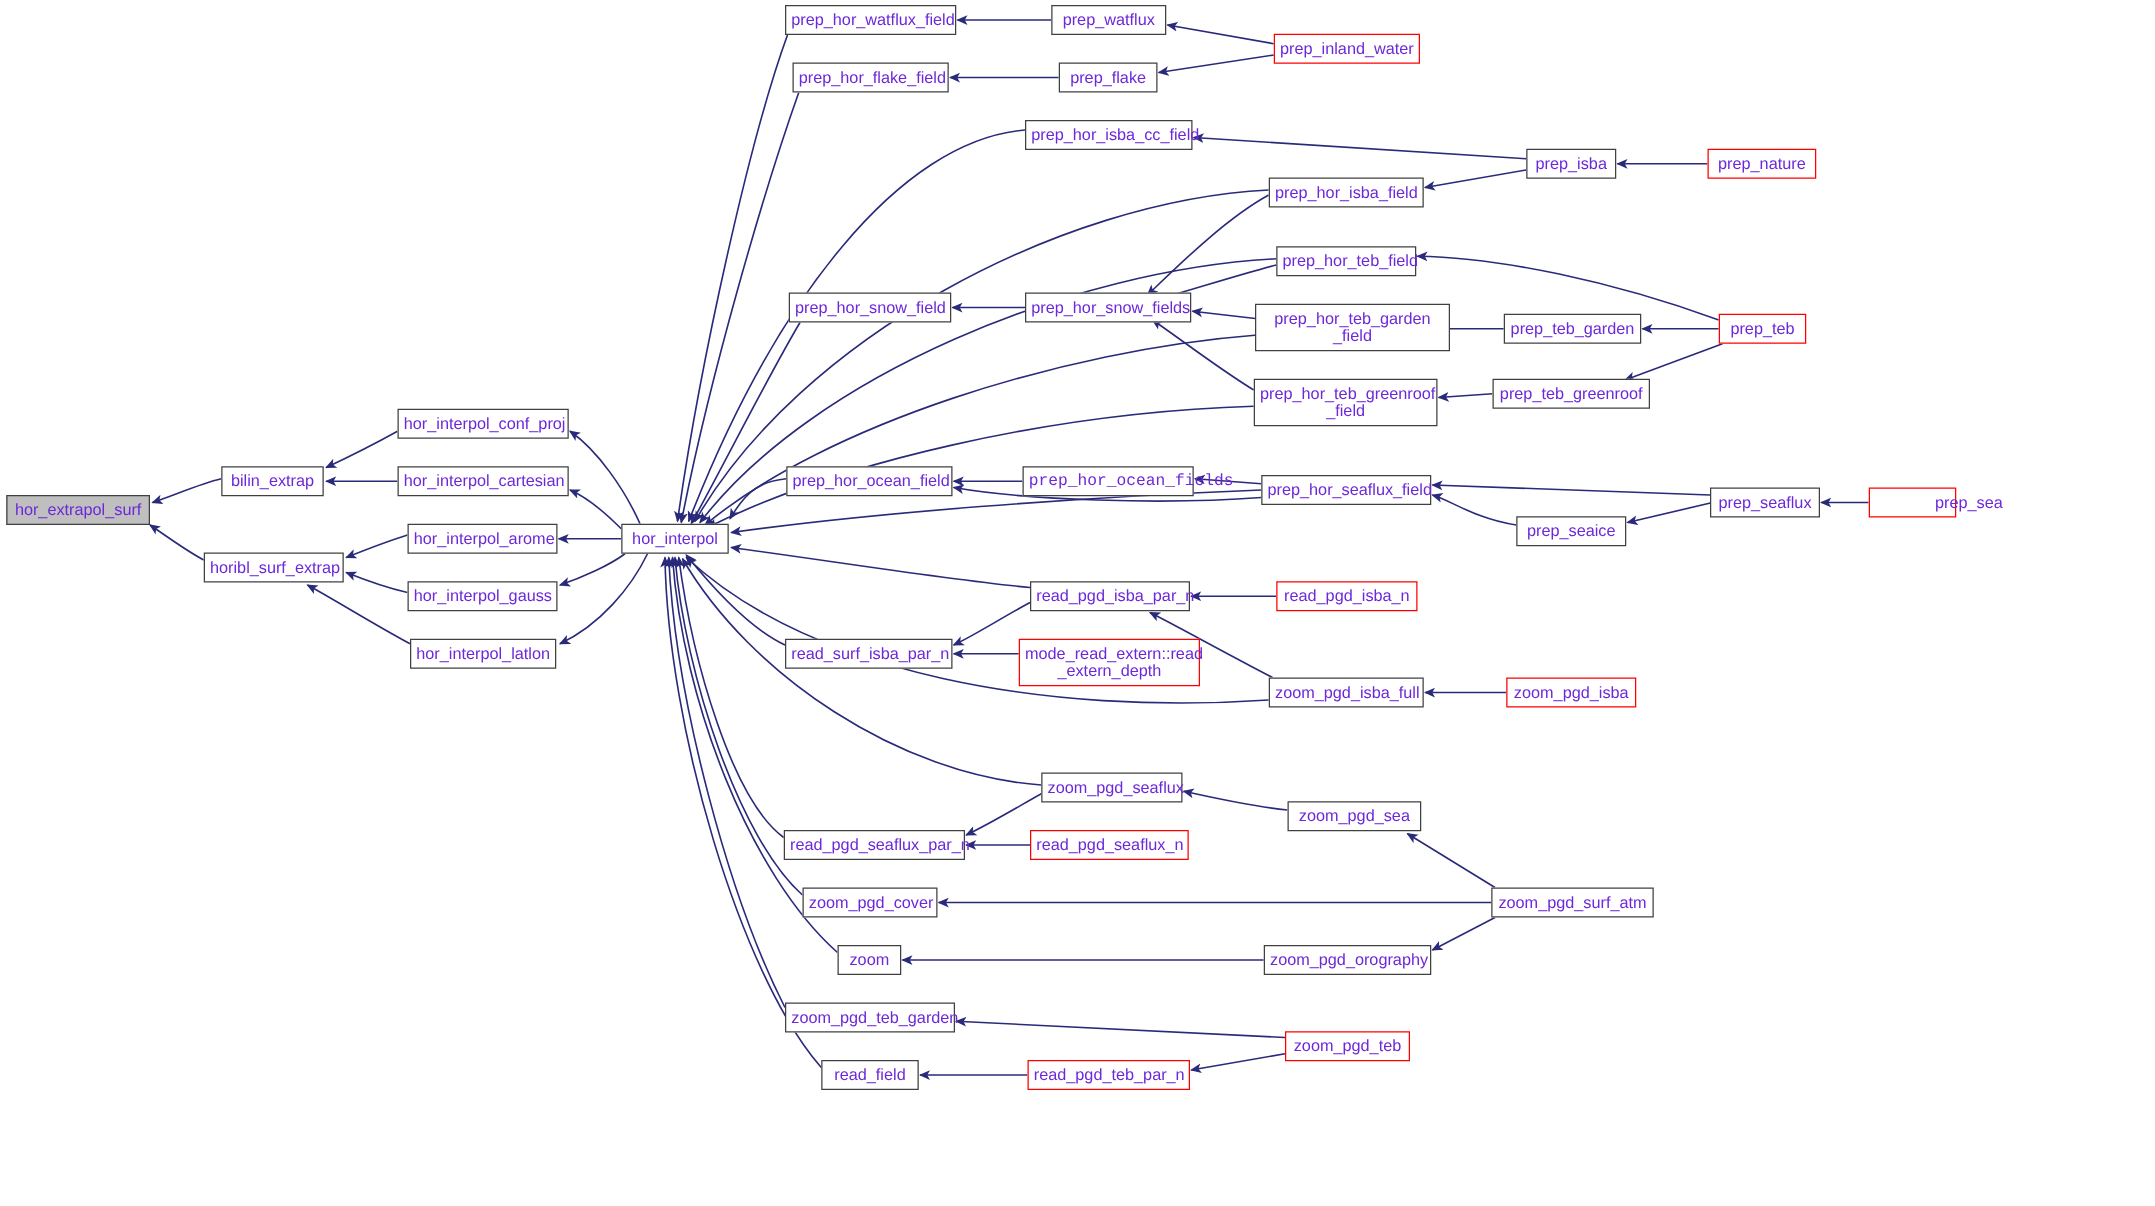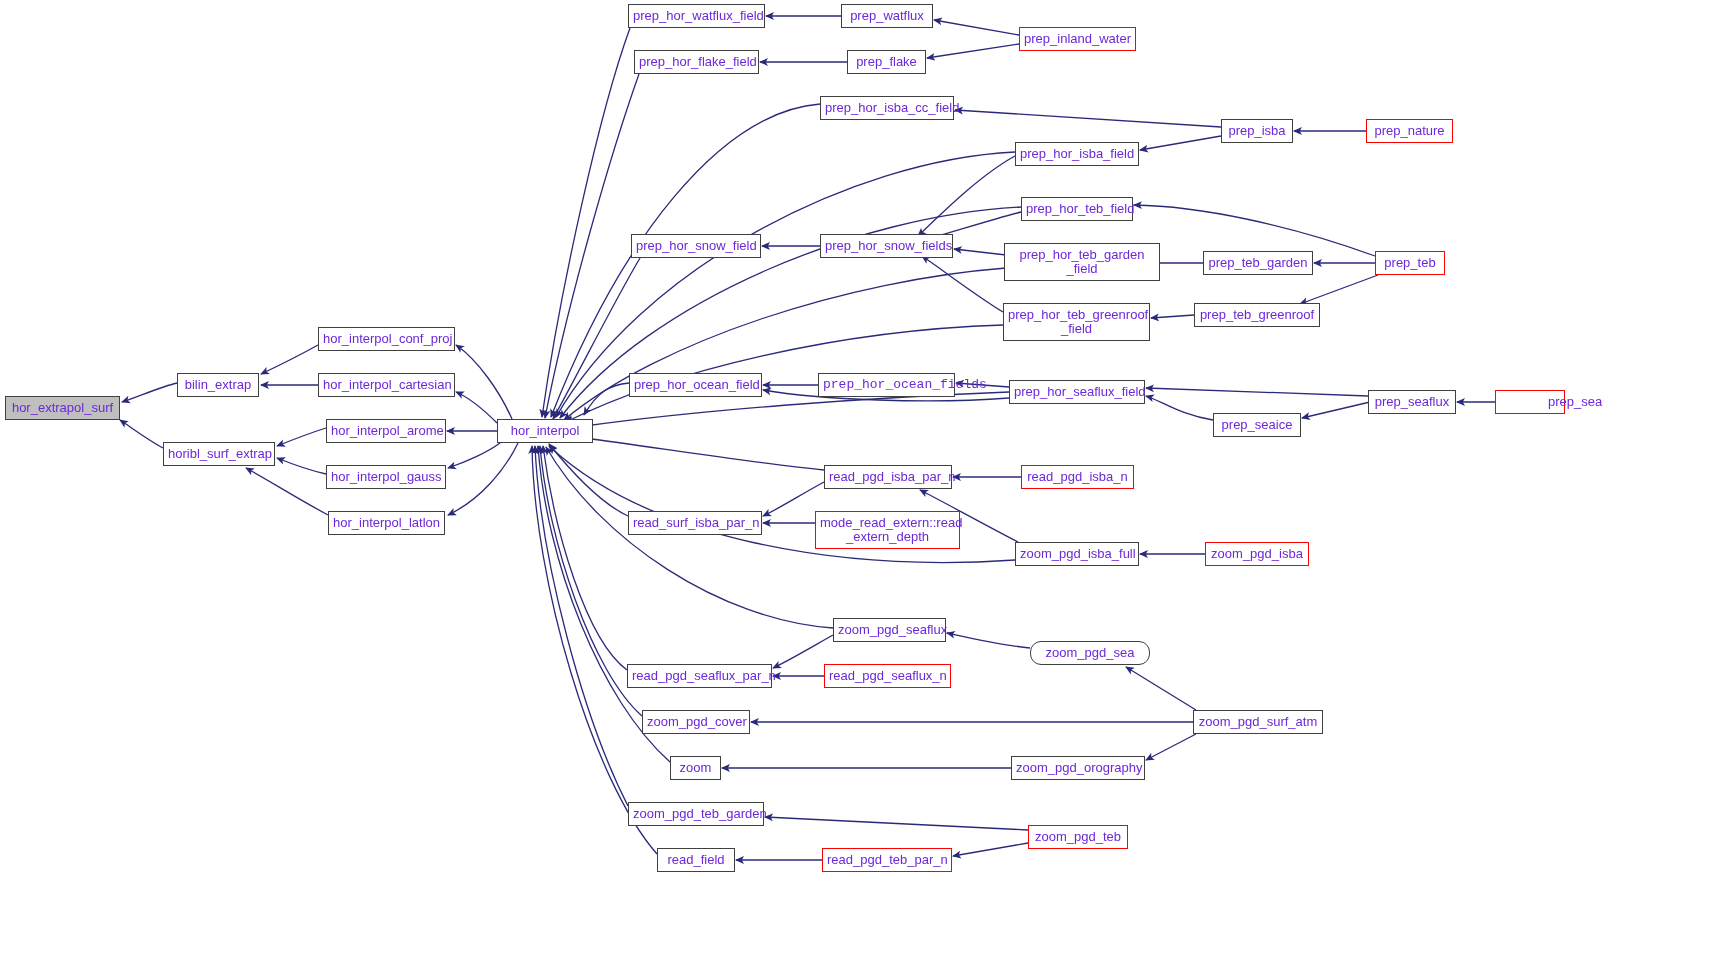--- a/index.html
+++ b/index.html
@@ -142,21 +142,21 @@
   </svg>
   <div id="nodes-group">
       <div class="node current" style="left: 5px; top: 396px; width: 115px; height: 24px;"><span class="node-label">hor_extrapol_surf</span></div>
       <div class="node" style="left: 177px; top: 373px; width: 82px; height: 24px;"><span class="node-label">bilin_extrap</span></div>
       <div class="node" style="left: 163px; top: 442px; width: 112px; height: 24px;"><span class="node-label">horibl_surf_extrap</span></div>
       <div class="node" style="left: 318px; top: 327px; width: 137px; height: 24px;"><span class="node-label">hor_interpol_conf_proj</span></div>
       <div class="node" style="left: 318px; top: 373px; width: 137px; height: 24px; text-align: center;"><span class="node-label">hor_interpol_cartesian</span></div>
       <div class="node" style="left: 326px; top: 419px; width: 120px; height: 24px;"><span class="node-label">hor_interpol_arome</span></div>
       <div class="node" style="left: 326px; top: 465px; width: 120px; height: 24px;"><span class="node-label">hor_interpol_gauss</span></div>
       <div class="node" style="left: 328px; top: 511px; width: 117px; height: 24px;"><span class="node-label">hor_interpol_latlon</span></div>
-      <div class="node" style="left: 497px; top: 419px; width: 96px; height: 24px;"><span class="node-label">hor_interpol</span></div>
+      <div class="node" style="left: 497px; top: 419px; width: 86px; height: 24px;"><span class="node-label">hor_interpol</span></div>
       <div class="node" style="left: 628px; top: 4px; width: 137px; height: 24px;"><span class="node-label">prep_hor_watflux_field</span></div>
       <div class="node" style="left: 841px; top: 4px; width: 92px; height: 24px;"><span class="node-label">prep_watflux</span></div>
       <div class="node red" style="left: 1019px; top: 27px; width: 117px; height: 24px;"><span class="node-label">prep_inland_water</span></div>
       <div class="node" style="left: 634px; top: 50px; width: 125px; height: 24px;"><span class="node-label">prep_hor_flake_field</span></div>
       <div class="node" style="left: 847px; top: 50px; width: 79px; height: 24px;"><span class="node-label">prep_flake</span></div>
       <div class="node" style="left: 820px; top: 96px; width: 134px; height: 24px;"><span class="node-label">prep_hor_isba_cc_field</span></div>
       <div class="node" style="left: 1221px; top: 119px; width: 72px; height: 24px;"><span class="node-label">prep_isba</span></div>
       <div class="node red" style="left: 1366px; top: 119px; width: 87px; height: 24px;"><span class="node-label">prep_nature</span></div>
       <div class="node" style="left: 1015px; top: 142px; width: 124px; height: 24px;"><span class="node-label">prep_hor_isba_field</span></div>
       <div class="node" style="left: 1021px; top: 197px; width: 112px; height: 24px;"><span class="node-label">prep_hor_teb_field</span></div>
@@ -176,21 +176,21 @@
       <div class="node red" style="left: 1495px; top: 390px; width: 70px; height: 24px; padding-left: 48px;"><span class="node-label">prep_sea</span></div>
       <div class="node" style="left: 1213px; top: 413px; width: 88px; height: 24px;"><span class="node-label">prep_seaice</span></div>
       <div class="node" style="left: 824px; top: 465px; width: 128px; height: 24px;"><span class="node-label">read_pgd_isba_par_n</span></div>
       <div class="node red" style="left: 1021px; top: 465px; width: 113px; height: 24px;"><span class="node-label">read_pgd_isba_n</span></div>
       <div class="node" style="left: 628px; top: 511px; width: 134px; height: 24px;"><span class="node-label">read_surf_isba_par_n</span></div>
       <div class="node red" style="left: 815px; top: 511px; width: 145px; height: 38px;"><span class="node-label">mode_read_extern::read
 _extern_depth</span></div>
       <div class="node" style="left: 1015px; top: 542px; width: 124px; height: 24px; text-align: center;"><span class="node-label">zoom_pgd_isba_full</span></div>
       <div class="node red" style="left: 1205px; top: 542px; width: 104px; height: 24px;"><span class="node-label">zoom_pgd_isba</span></div>
       <div class="node" style="left: 833px; top: 618px; width: 113px; height: 24px;"><span class="node-label">zoom_pgd_seaflux</span></div>
-      <div class="node" style="left: 1030px; top: 641px; width: 120px; height: 24px; border-radius: 11px;"><span class="node-label">zoom_pgd_sea</span></div>
+      <div class="node" style="left: 1030px; top: 641px; width: 107px; height: 24px;"><span class="node-label">zoom_pgd_sea</span></div>
       <div class="node" style="left: 627px; top: 664px; width: 145px; height: 24px;"><span class="node-label">read_pgd_seaflux_par_n</span></div>
       <div class="node red" style="left: 824px; top: 664px; width: 127px; height: 24px;"><span class="node-label">read_pgd_seaflux_n</span></div>
       <div class="node" style="left: 642px; top: 710px; width: 108px; height: 24px;"><span class="node-label">zoom_pgd_cover</span></div>
       <div class="node" style="left: 1193px; top: 710px; width: 130px; height: 24px;"><span class="node-label">zoom_pgd_surf_atm</span></div>
       <div class="node" style="left: 670px; top: 756px; width: 51px; height: 24px;"><span class="node-label">zoom</span></div>
       <div class="node" style="left: 1011px; top: 756px; width: 134px; height: 24px;"><span class="node-label">zoom_pgd_orography</span></div>
       <div class="node" style="left: 628px; top: 802px; width: 136px; height: 24px;"><span class="node-label">zoom_pgd_teb_garden</span></div>
       <div class="node red" style="left: 1028px; top: 825px; width: 100px; height: 24px;"><span class="node-label">zoom_pgd_teb</span></div>
       <div class="node" style="left: 657px; top: 848px; width: 78px; height: 24px;"><span class="node-label">read_field</span></div>
       <div class="node red" style="left: 822px; top: 848px; width: 130px; height: 24px;"><span class="node-label">read_pgd_teb_par_n</span></div>

